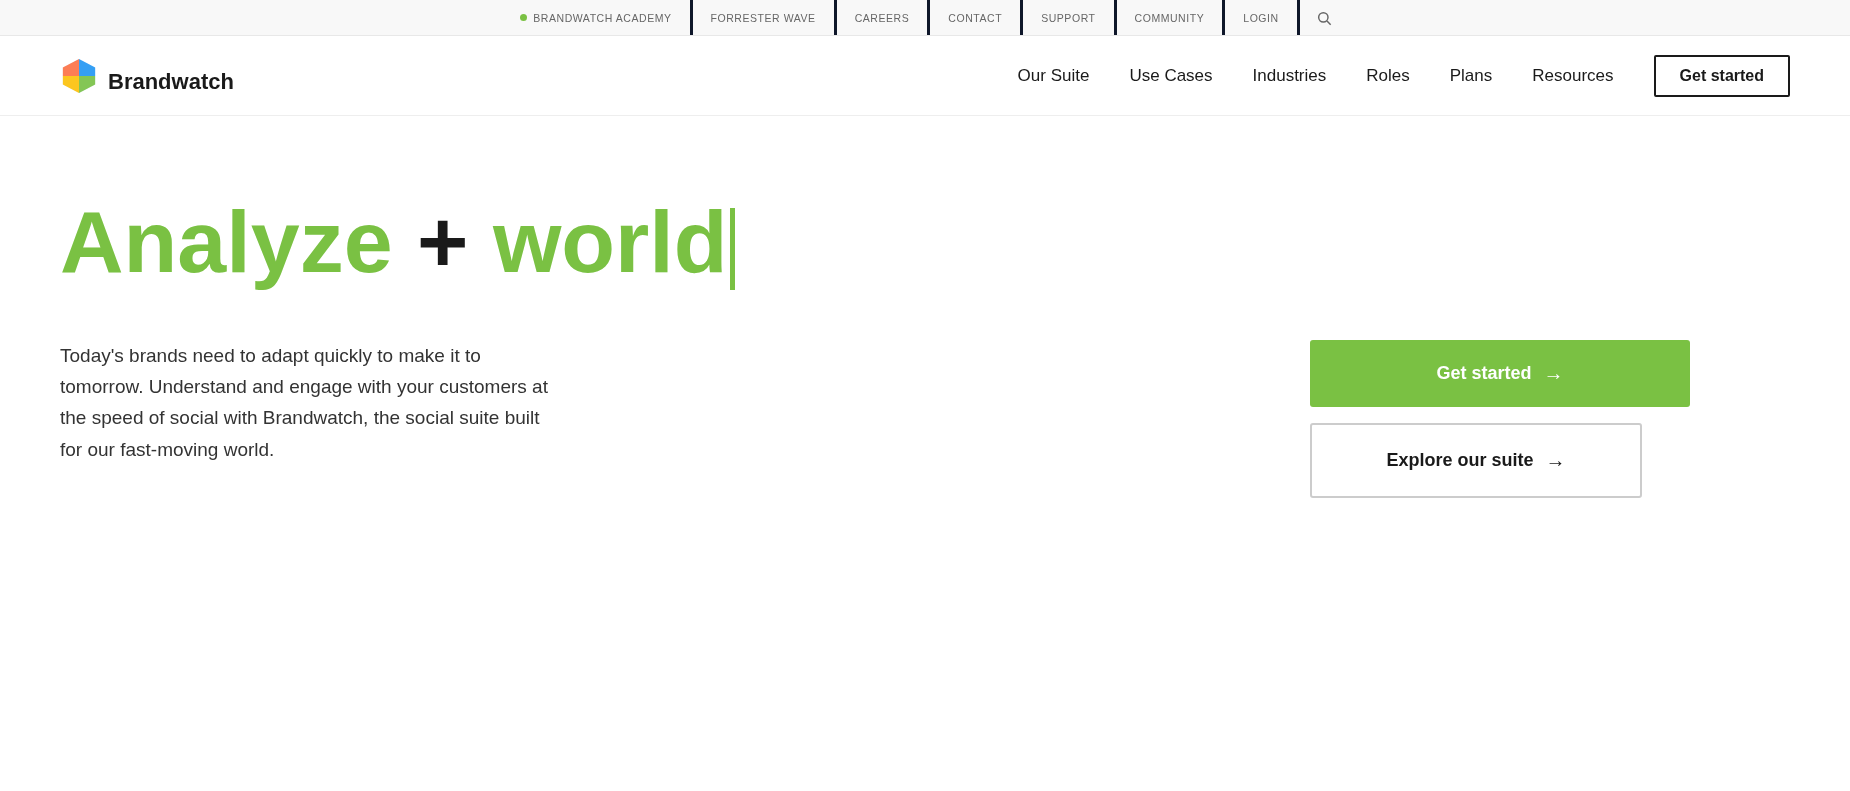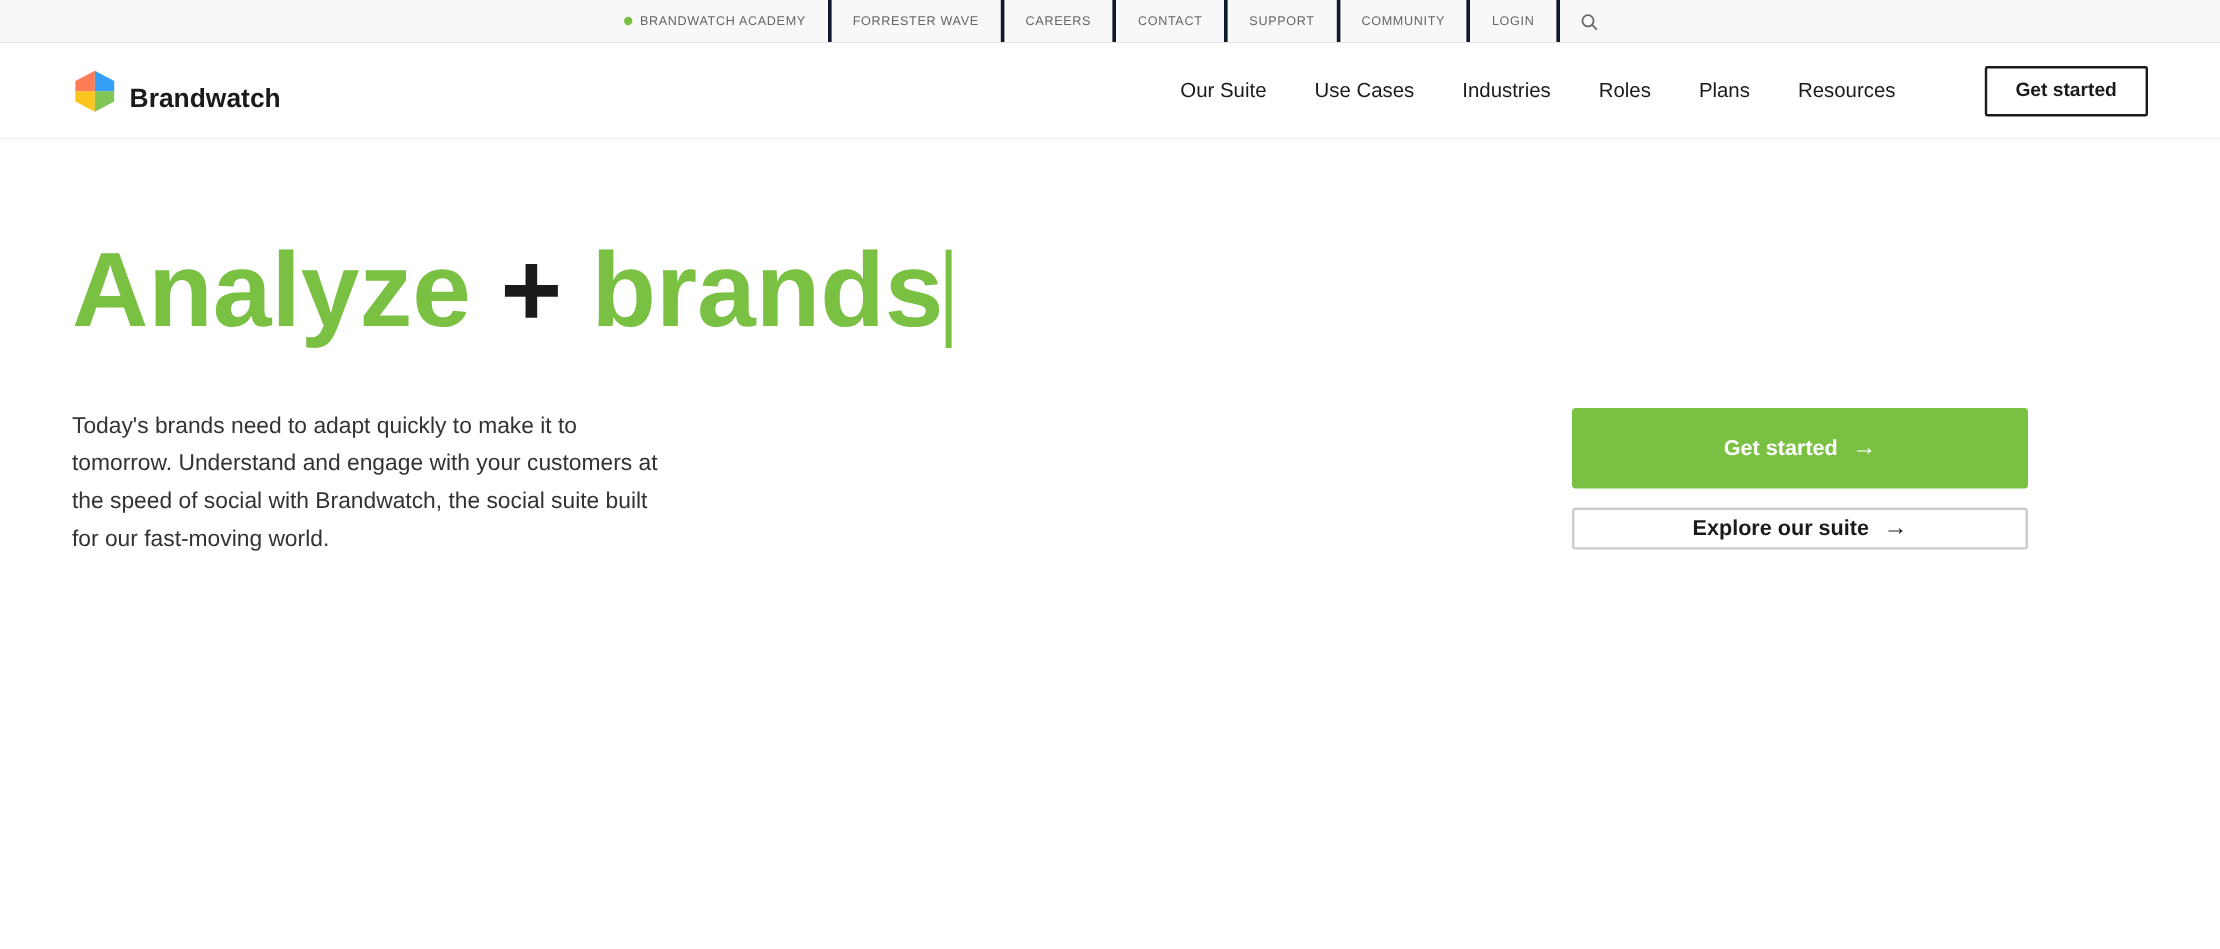--- a/index.html
+++ b/index.html
@@ -68,21 +68,21 @@
     }
     .logo-text {
       font-size: 22px;
       font-weight: 600;
       color: #1a1a1a;
     }
     .nav-links {
       display: flex;
       align-items: center;
       gap: 40px;
-      margin-right: 74px;
+      margin-right: 40px;
     }
     .nav-link {
       font-size: 17px;
       color: #1a1a1a;
       text-decoration: none;
       font-weight: 400;
       cursor: pointer;
     }
     .get-started-btn {
       border: 2px solid #1a1a1a;
@@ -157,30 +157,30 @@
       align-items: center;
       justify-content: center;
       gap: 12px;
       border-radius: 3px;
       width: 380px;
     }
     .cta-secondary {
       background: #fff;
       color: #1a1a1a;
       border: 2px solid #ccc;
-      padding: 4px 40px;
+      padding: 24px 40px;
       font-size: 18px;
       font-weight: 700;
       cursor: pointer;
       display: flex;
       align-items: center;
       justify-content: center;
       gap: 12px;
       border-radius: 3px;
-      width: 380px;
+      width: 332px;
     }
     .arrow {
       font-size: 20px;
     }
   </style>
 </head>
 <body>
 
 <div class="top-bar">
   <div class="top-bar-item">
@@ -240,21 +240,21 @@
   </div>
 
   <button class="get-started-btn">Get started</button>
 </nav>
 
 <section class="hero">
   <div class="hero-headline">
     <div>
       <span class="headline-green">Analyze</span>
       <span class="plus-sign"> + </span>
-      <span class="headline-green">brands</span><span class="cursor-bar"></span>
+      <span class="headline-green">world</span><span class="cursor-bar"></span>
     </div>
   </div>
 
   <div class="hero-bottom">
     <p class="hero-desc">Today's brands need to adapt quickly to make it to tomorrow. Understand and engage with your customers at the speed of social with Brandwatch, the social suite built for our fast-moving world.</p>
 
     <div class="hero-cta">
       <button class="cta-primary">
         <span>Get started</span>
         <span class="arrow">→</span>

